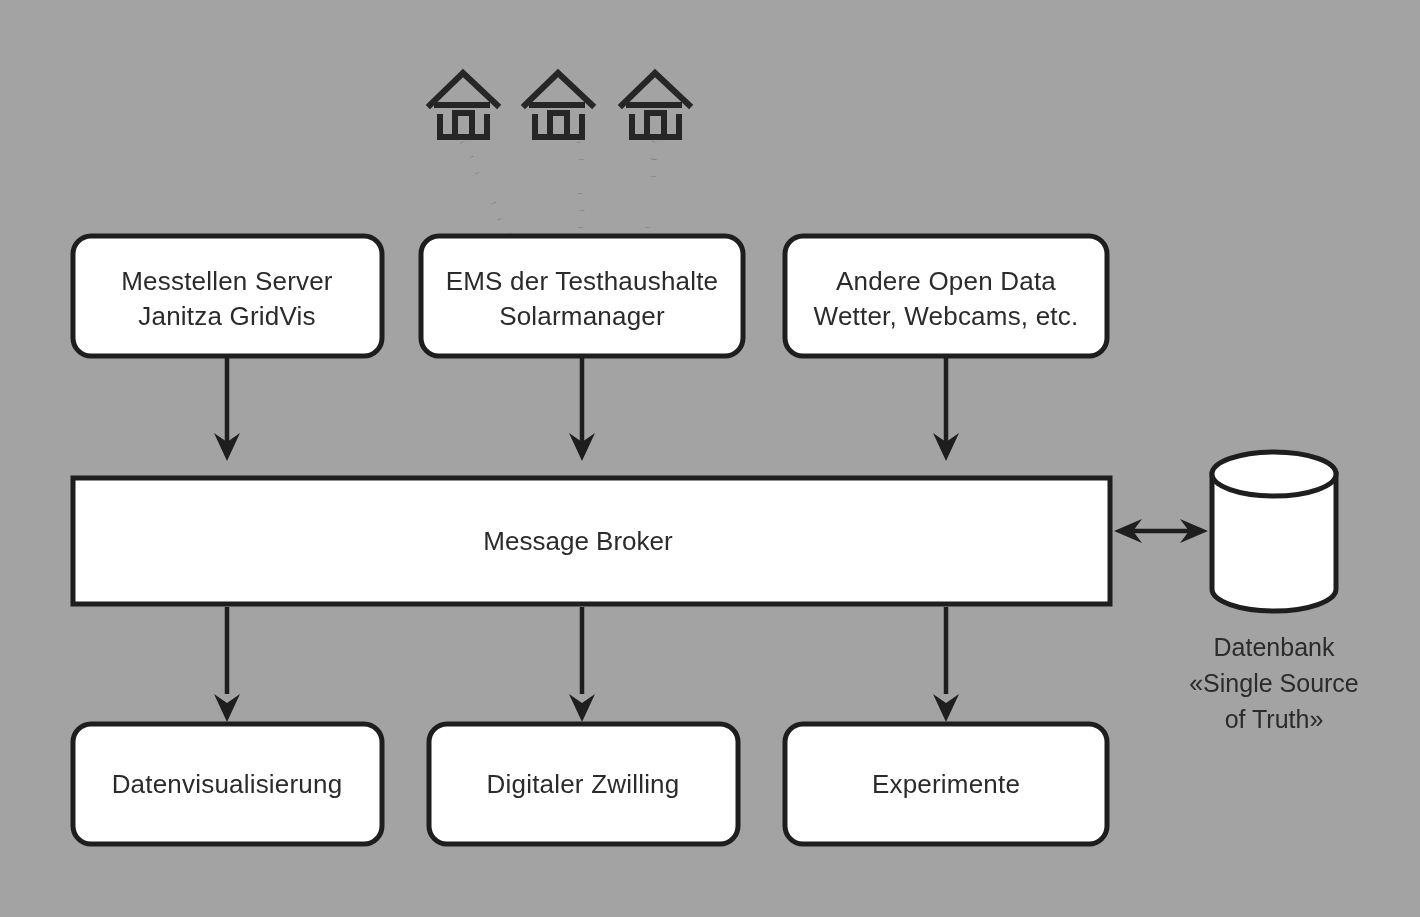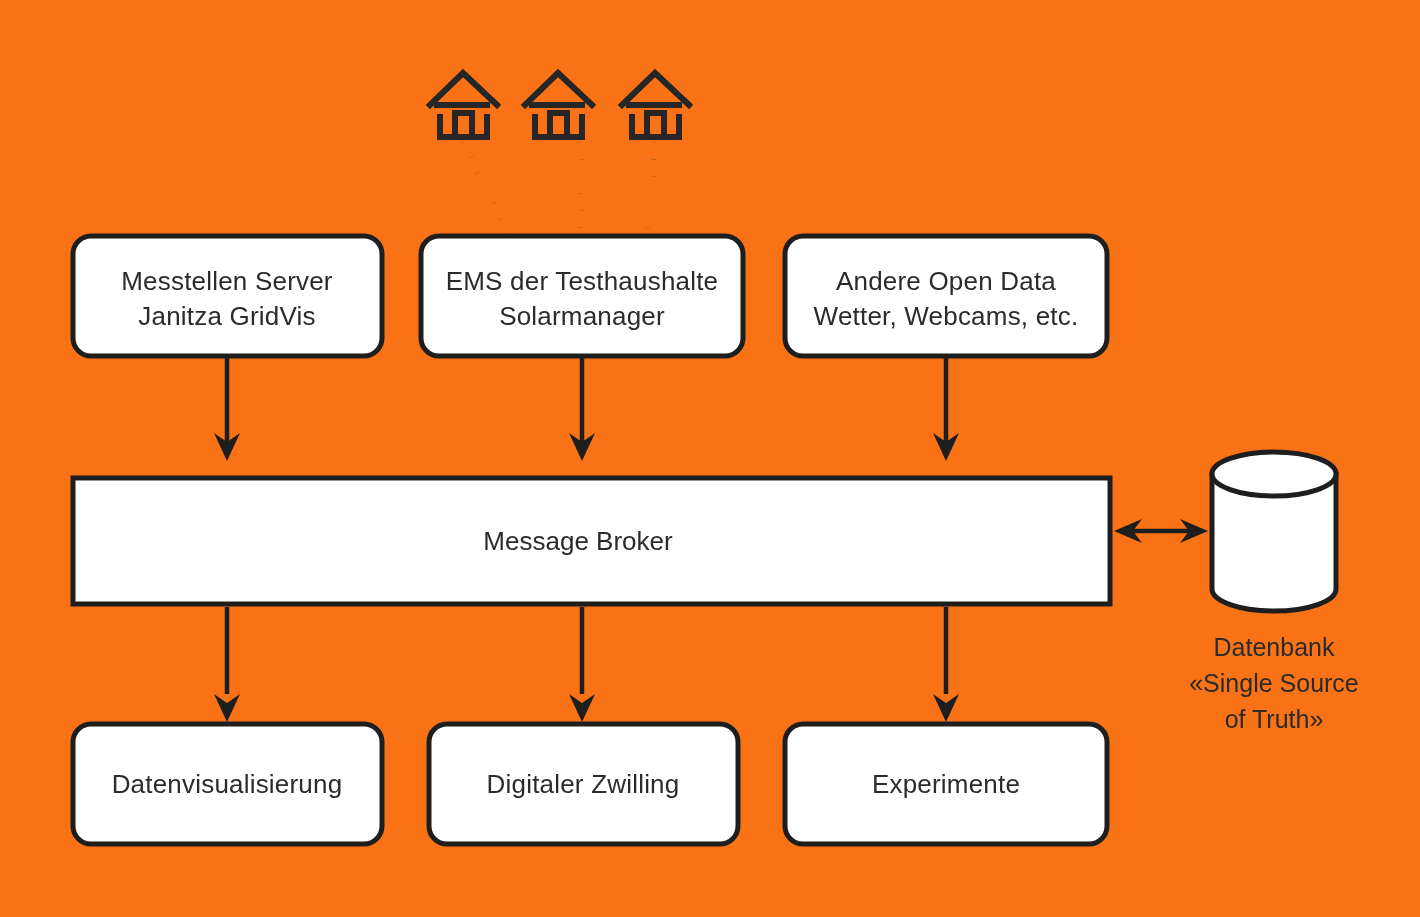--- a/index.html
+++ b/index.html
@@ -4,21 +4,21 @@
 <style>
   html, body {
     margin: 0;
     padding: 0;
     background: #ebe8e6;
   }
   #canvas {
     position: relative;
     width: 1420px;
     height: 917px;
-    background: #f97316;
+    background: #a3a3a3;
     overflow: hidden;
     font-family: "Liberation Sans", sans-serif;
   }
   #canvas svg {
     position: absolute;
     top: 0;
     left: 0;
     width: 1420px;
     height: 917px;
   }

